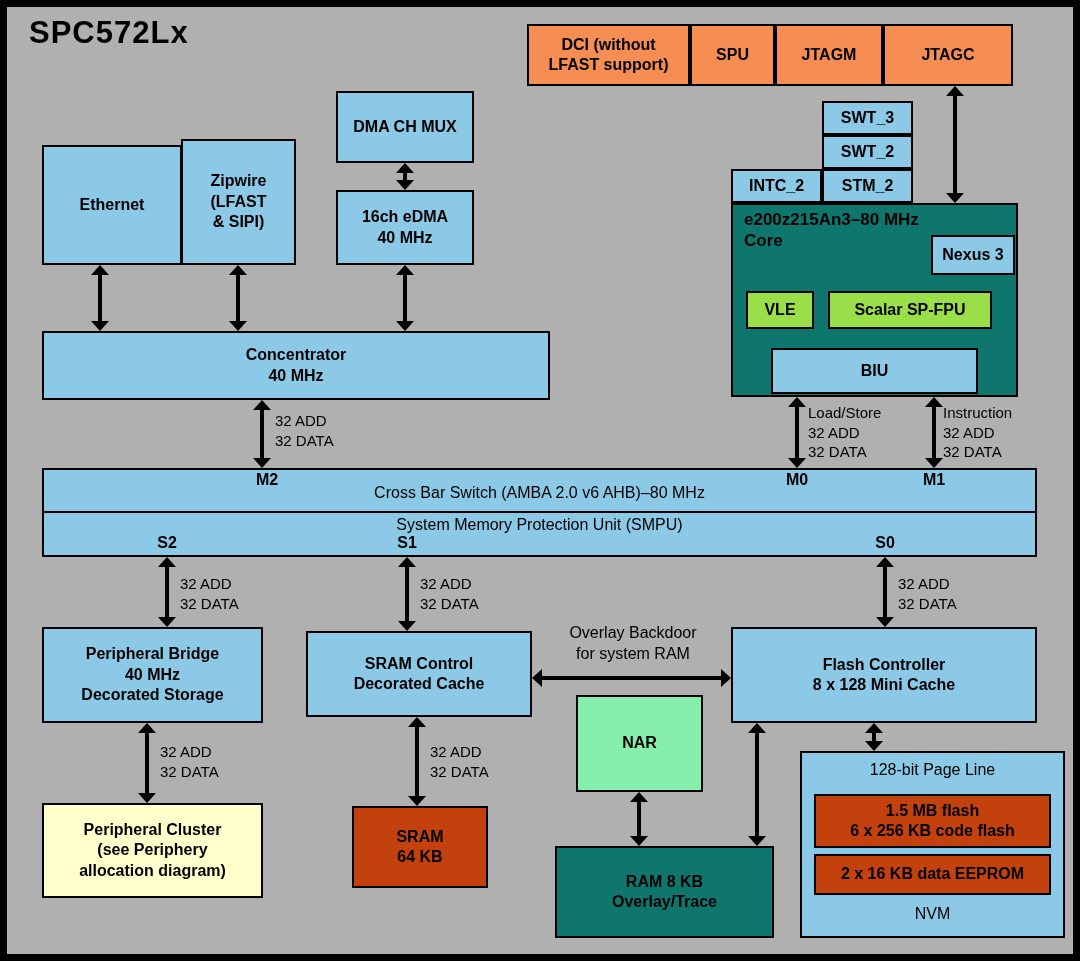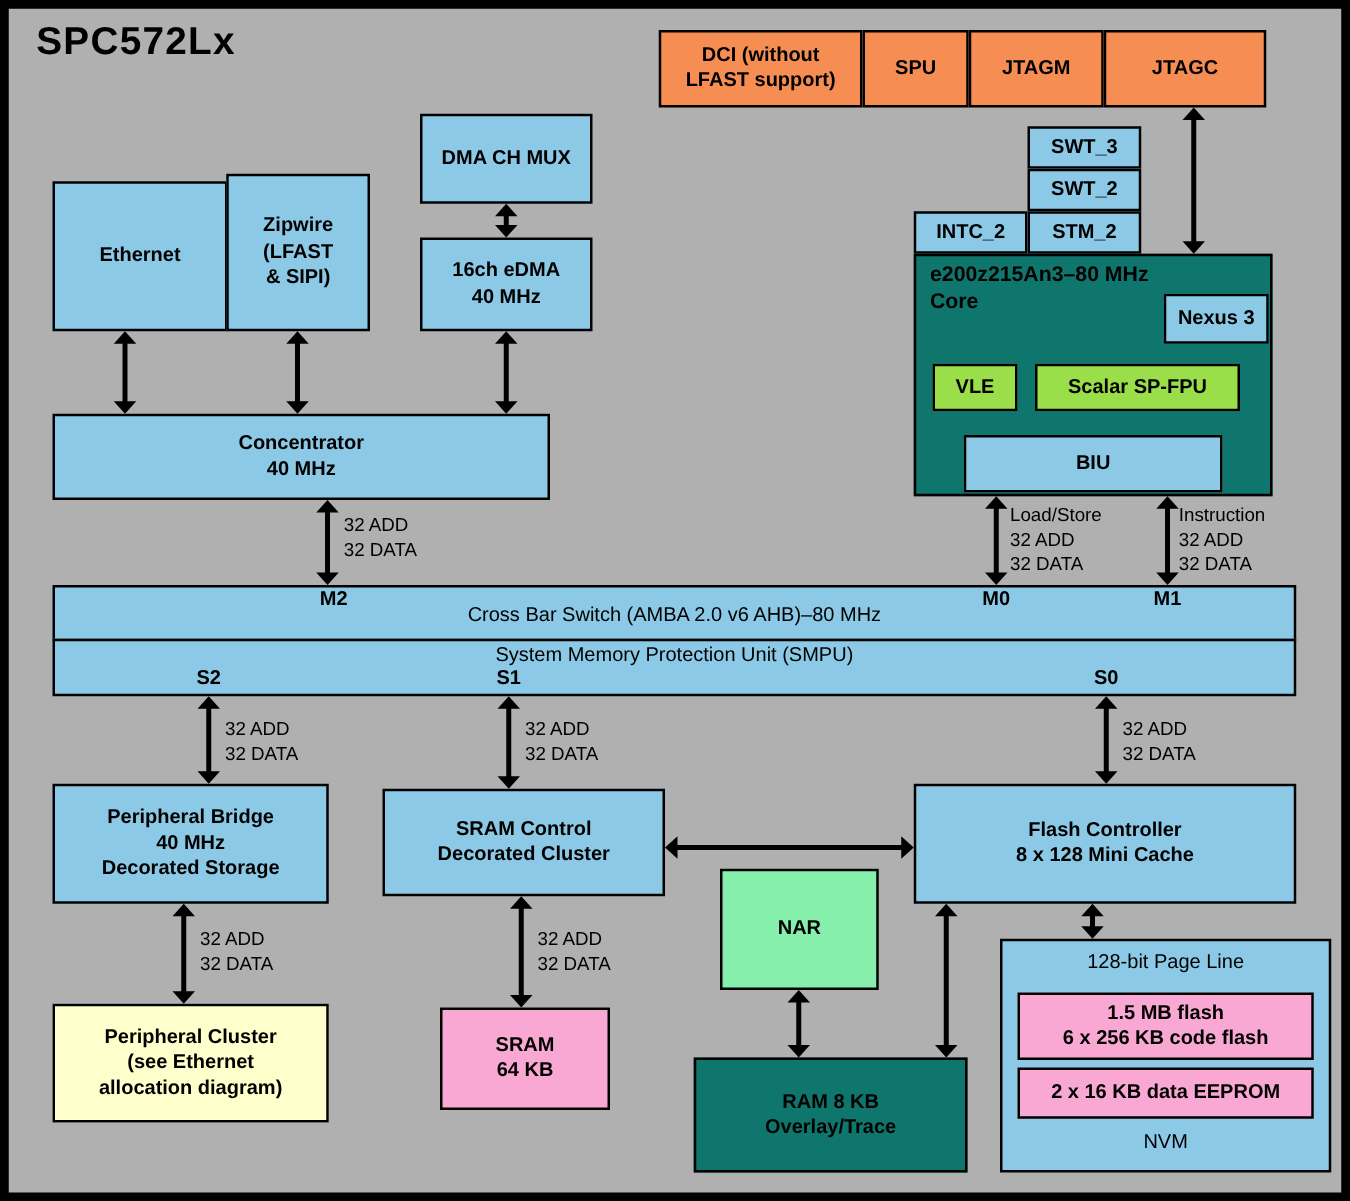--- a/index.html
+++ b/index.html
@@ -4,21 +4,21 @@
 <style>
   *{box-sizing:border-box;margin:0;padding:0}
   html,body{width:1080px;height:961px}
   body{font-family:"Liberation Sans",sans-serif;color:#000}
   .canvas{position:absolute;left:0;top:0;width:1080px;height:961px;background:#B0B0B0;border:7px solid #000;overflow:hidden}
   .box{position:absolute;border:2px solid #000;display:flex;align-items:center;justify-content:center;
        text-align:center;font-weight:bold;font-size:16px;line-height:1.28;white-space:pre-line}
   .blue{background:#8CC9E6}
   .orange{background:#F68E54}
   .tan{background:#0f766e}
-  .tanlight{background:#f9a8d4}
+  .tanlight{background:#c2410c}
   .green{background:#9ADE49}
   .yellow{background:#FFFFCB}
   .white{background:#86efac}
   .lbl{position:absolute;font-weight:normal;font-size:15px;line-height:1.3;white-space:pre-line}
   .center{text-align:center}
   .port{position:absolute;font-weight:bold;font-size:16px;text-align:center}
   .main-title{position:absolute;left:22px;top:8px;font-size:31px;font-weight:bold;letter-spacing:1px}
   .arrow-v{position:absolute;width:18px;background:linear-gradient(#000,#000) no-repeat center/4px calc(100% - 16px)}
   .arrow-v::before{content:"";position:absolute;top:0;left:0;width:0;height:0;
        border-left:9px solid transparent;border-right:9px solid transparent;border-bottom:10px solid #000}
@@ -57,49 +57,49 @@
   <div class="box green" style="left:821px;top:284px;width:164px;height:38px">Scalar SP-FPU</div>
   <div class="box blue" style="left:764px;top:341px;width:207px;height:46px">BIU</div>
 
   <div class="box blue" style="left:35px;top:138px;width:140px;height:120px">Ethernet</div>
   <div class="box blue" style="left:174px;top:132px;width:115px;height:126px">Zipwire
 (LFAST
 &amp; SIPI)</div>
   <div class="box blue" style="left:329px;top:84px;width:138px;height:72px">DMA CH MUX</div>
   <div class="box blue" style="left:329px;top:183px;width:138px;height:75px">16ch eDMA
 40 MHz</div>
-  <div class="box blue" style="left:35px;top:324px;width:398px;height:69px">Concentrator
+  <div class="box blue" style="left:35px;top:324px;width:508px;height:69px">Concentrator
 40 MHz</div>
 
   <div class="box blue" style="left:35px;top:461px;width:995px;height:45px"></div>
   <div class="lbl center" style="left:35px;top:476px;width:995px;font-size:16px">Cross Bar Switch (AMBA 2.0 v6 AHB)–80 MHz</div>
   <div class="port" style="left:238px;top:464px;width:44px">M2</div>
   <div class="port" style="left:768px;top:464px;width:44px">M0</div>
   <div class="port" style="left:905px;top:464px;width:44px">M1</div>
 
   <div class="box blue" style="left:35px;top:504px;width:995px;height:46px"></div>
   <div class="lbl center" style="left:35px;top:508px;width:995px;font-size:16px">System Memory Protection Unit (SMPU)</div>
   <div class="port" style="left:138px;top:527px;width:44px">S2</div>
   <div class="port" style="left:378px;top:527px;width:44px">S1</div>
   <div class="port" style="left:856px;top:527px;width:44px">S0</div>
 
   <div class="box blue" style="left:35px;top:620px;width:221px;height:96px">Peripheral Bridge
 40 MHz
 Decorated Storage</div>
   <div class="box blue" style="left:299px;top:624px;width:226px;height:86px">SRAM Control
-Decorated Cluster</div>
+Decorated Cache</div>
   <div class="box blue" style="left:724px;top:620px;width:306px;height:96px">Flash Controller
 8 x 128 Mini Cache</div>
   <div class="box white" style="left:569px;top:688px;width:127px;height:97px">NAR</div>
   <div class="box tan" style="left:548px;top:839px;width:219px;height:92px">RAM 8 KB
 Overlay/Trace</div>
   <div class="box tanlight" style="left:345px;top:799px;width:136px;height:82px">SRAM
 64 KB</div>
   <div class="box yellow" style="left:35px;top:796px;width:221px;height:95px">Peripheral Cluster
-(see Ethernet
+(see Periphery
 allocation diagram)</div>
 
   <div class="box blue" style="left:793px;top:744px;width:265px;height:187px"></div>
   <div class="lbl center" style="left:793px;top:753px;width:265px;font-size:16px">128-bit Page Line</div>
   <div class="box tanlight" style="left:807px;top:787px;width:237px;height:54px">1.5 MB flash
 6 x 256 KB code flash</div>
   <div class="box tanlight" style="left:807px;top:847px;width:237px;height:41px">2 x 16 KB data EEPROM</div>
   <div class="lbl center" style="left:793px;top:897px;width:265px;font-size:16px">NVM</div>
 
   <div class="arrow-v" style="left:84px;top:258px;height:66px"></div>
@@ -131,14 +131,16 @@
   <div class="lbl" style="left:173px;top:567px">32 ADD
 32 DATA</div>
   <div class="lbl" style="left:413px;top:567px">32 ADD
 32 DATA</div>
   <div class="lbl" style="left:891px;top:567px">32 ADD
 32 DATA</div>
   <div class="lbl" style="left:153px;top:735px">32 ADD
 32 DATA</div>
   <div class="lbl" style="left:423px;top:735px">32 ADD
 32 DATA</div>
+  <div class="lbl center" style="left:536px;top:616px;width:180px;font-size:16px">Overlay Backdoor
+for system RAM</div>
 
 </div>
 
 </body></html>

